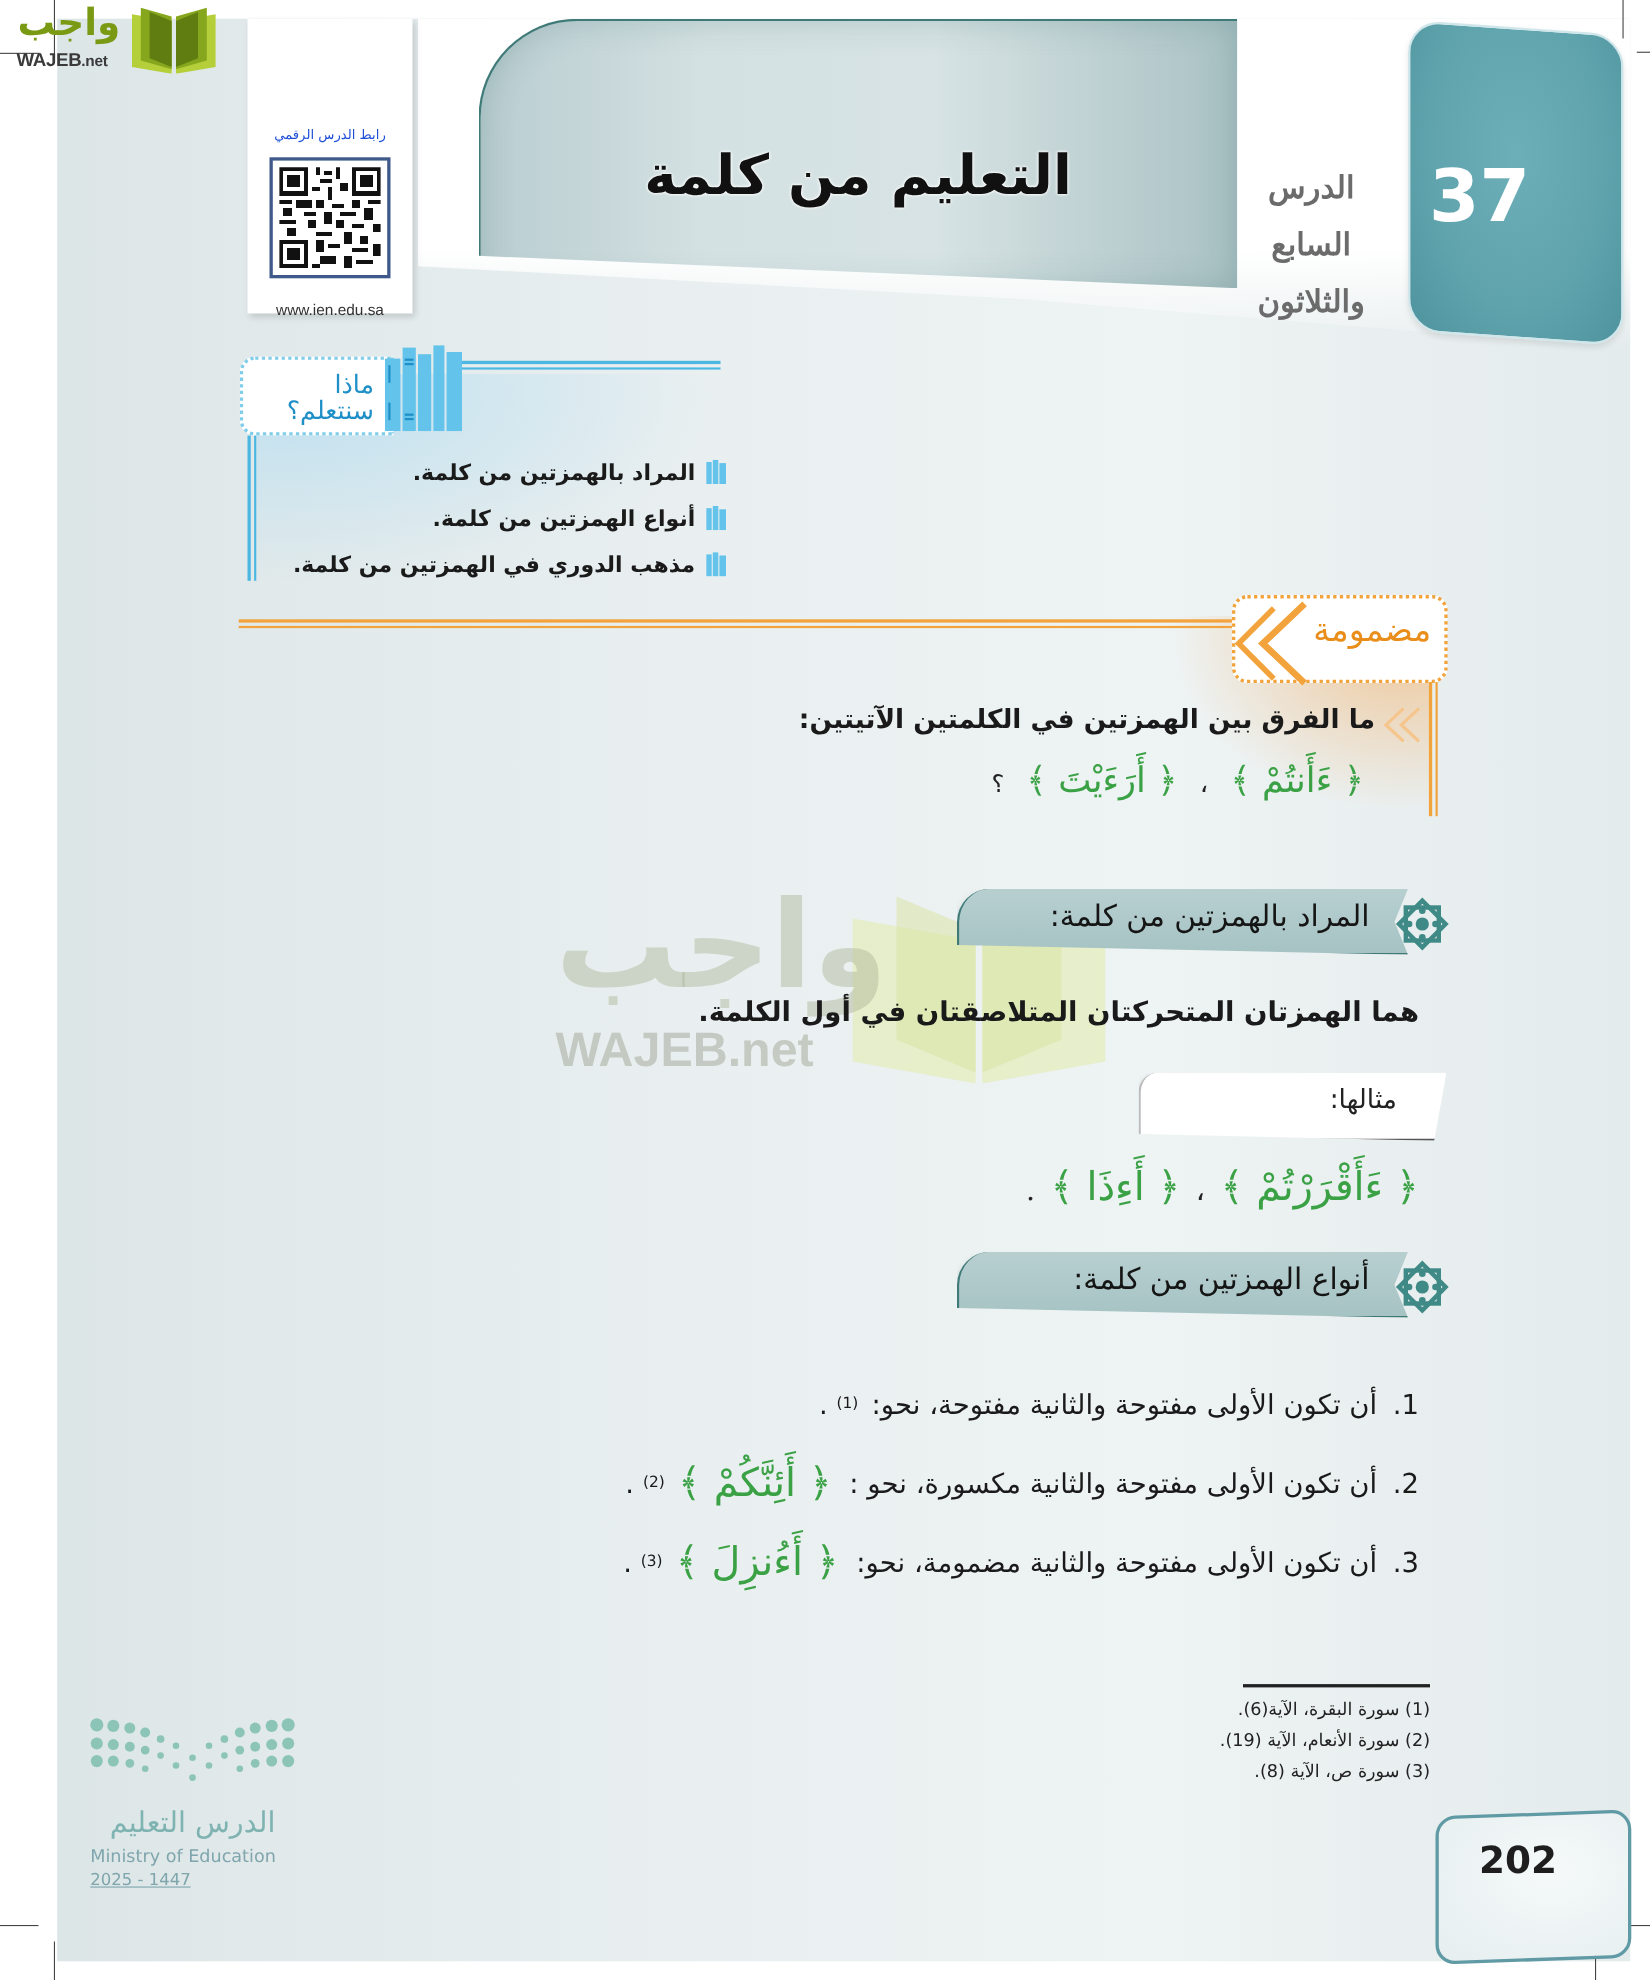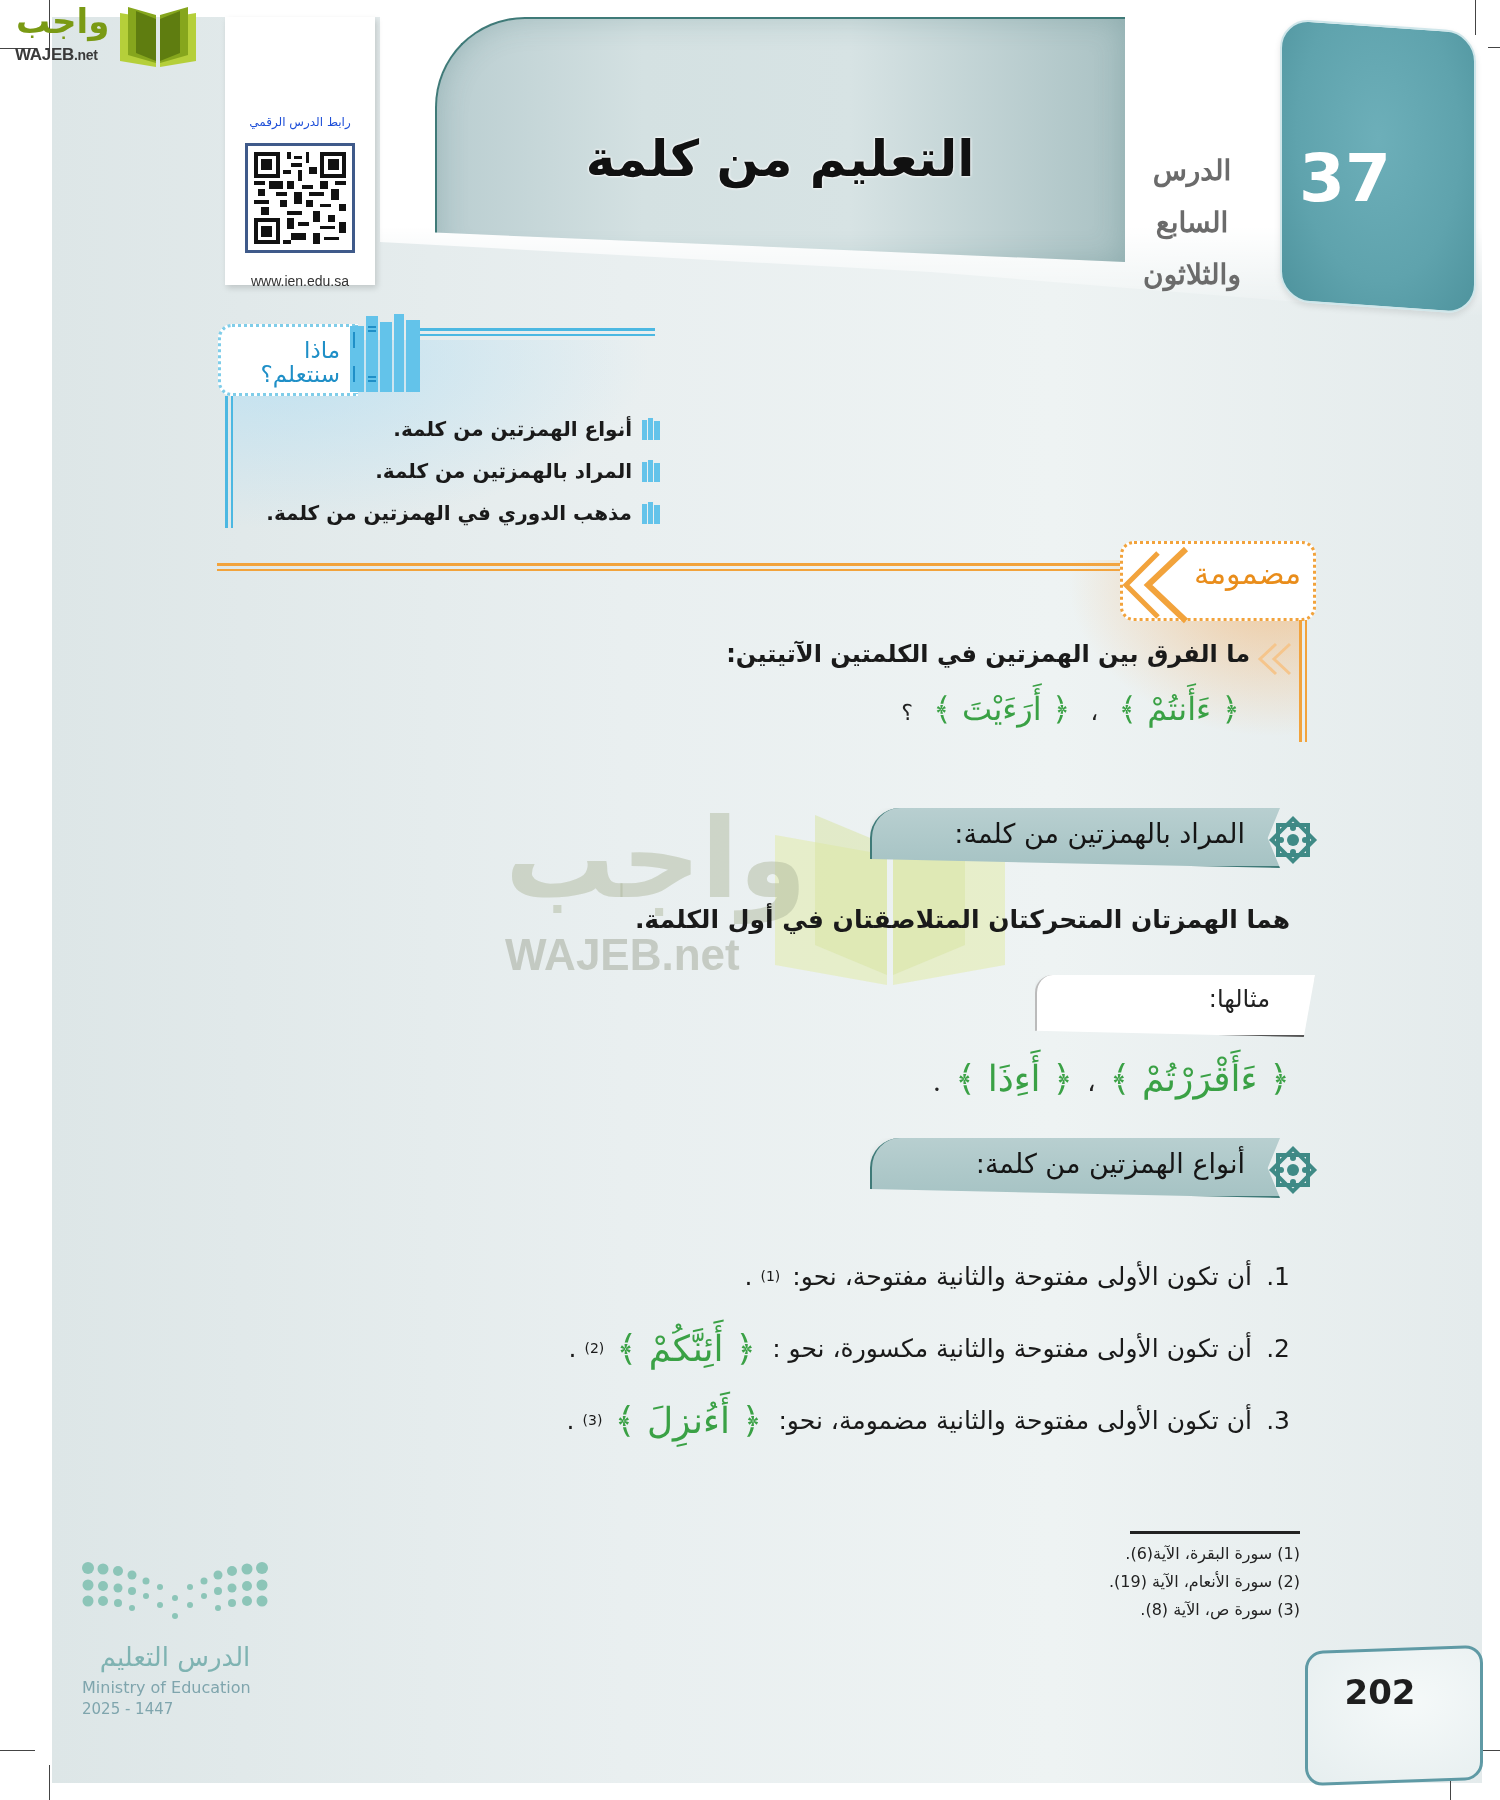--- a/index.html
+++ b/index.html
@@ -143,21 +143,21 @@
   .type-item .fn { font-size: 14px; vertical-align: super; margin-right: 4px; }
 
   .footnote-rule { position: absolute; left: 1130px; top: 1531px; width: 170px; height: 3px; background: #222; }
   .footnotes { position: absolute; left: 1000px; top: 1540px; width: 300px; direction: rtl; list-style: none; font-size: 16px; color: #222; }
   .footnotes li { height: 28px; line-height: 28px; }
 
   .moe-logo { position: absolute; left: 80px; top: 1560px; width: 220px; height: 170px; }
   .moe-dots { position: absolute; left: 0; top: 0; width: 190px; height: 70px; }
   .moe-ar { position: absolute; left: 0; top: 82px; width: 190px; text-align: center; font-size: 26px; color: #7fb3b2; direction: rtl; }
   .moe-en { position: absolute; left: 2px; top: 118px; font-family: "DejaVu Sans", sans-serif; font-size: 16px; color: #7fa5ad; white-space: nowrap; }
-  .moe-year { position: absolute; left: 2px; top: 140px; font-family: "DejaVu Sans", sans-serif; font-size: 15px; color: #7fa5ad; }
+  .moe-year { position: absolute; left: 2px; top: 140px; font-family: "DejaVu Sans", sans-serif; font-size: 15px; color: #7fa5ad; text-decoration: underline; }
 
   .page-number-box {
     position: absolute; left: 1305px; top: 1648px; width: 178px; height: 135px;
     border: 3px solid #5f9aa5; border-radius: 18px;
     background: radial-gradient(ellipse at 60% 40%, #f5f9f9 0%, #e6eeef 100%);
     transform: skewY(-2deg);
   }
   .page-number { position: absolute; left: 1340px; top: 1672px; width: 80px; text-align: center; font-family: "DejaVu Sans", sans-serif; font-weight: bold; font-size: 34px; color: #1e1e1e; }
 </style>
 </head>
@@ -275,29 +275,29 @@
 </svg>
 <div class="learn-vline1"></div>
 <div class="learn-vline2"></div>
 <ul class="learn-list">
   <li class="learn-item">
     <svg class="mini-books" viewBox="0 0 18 22">
         <rect x="0" y="2" width="5" height="20" fill="#63c3ea"></rect>
         <rect x="6" y="0" width="5" height="22" fill="#63c3ea"></rect>
         <rect x="12" y="3" width="6" height="19" fill="#63c3ea"></rect>
       </svg>
-    <span>أنواع الهمزتين من كلمة.</span>
+    <span>المراد بالهمزتين من كلمة.</span>
   </li>
   <li class="learn-item">
     <svg class="mini-books" viewBox="0 0 18 22">
         <rect x="0" y="2" width="5" height="20" fill="#63c3ea"></rect>
         <rect x="6" y="0" width="5" height="22" fill="#63c3ea"></rect>
         <rect x="12" y="3" width="6" height="19" fill="#63c3ea"></rect>
       </svg>
-    <span>المراد بالهمزتين من كلمة.</span>
+    <span>أنواع الهمزتين من كلمة.</span>
   </li>
   <li class="learn-item">
     <svg class="mini-books" viewBox="0 0 18 22">
         <rect x="0" y="2" width="5" height="20" fill="#63c3ea"></rect>
         <rect x="6" y="0" width="5" height="22" fill="#63c3ea"></rect>
         <rect x="12" y="3" width="6" height="19" fill="#63c3ea"></rect>
       </svg>
     <span>مذهب الدوري في الهمزتين من كلمة.</span>
   </li>
 </ul>

